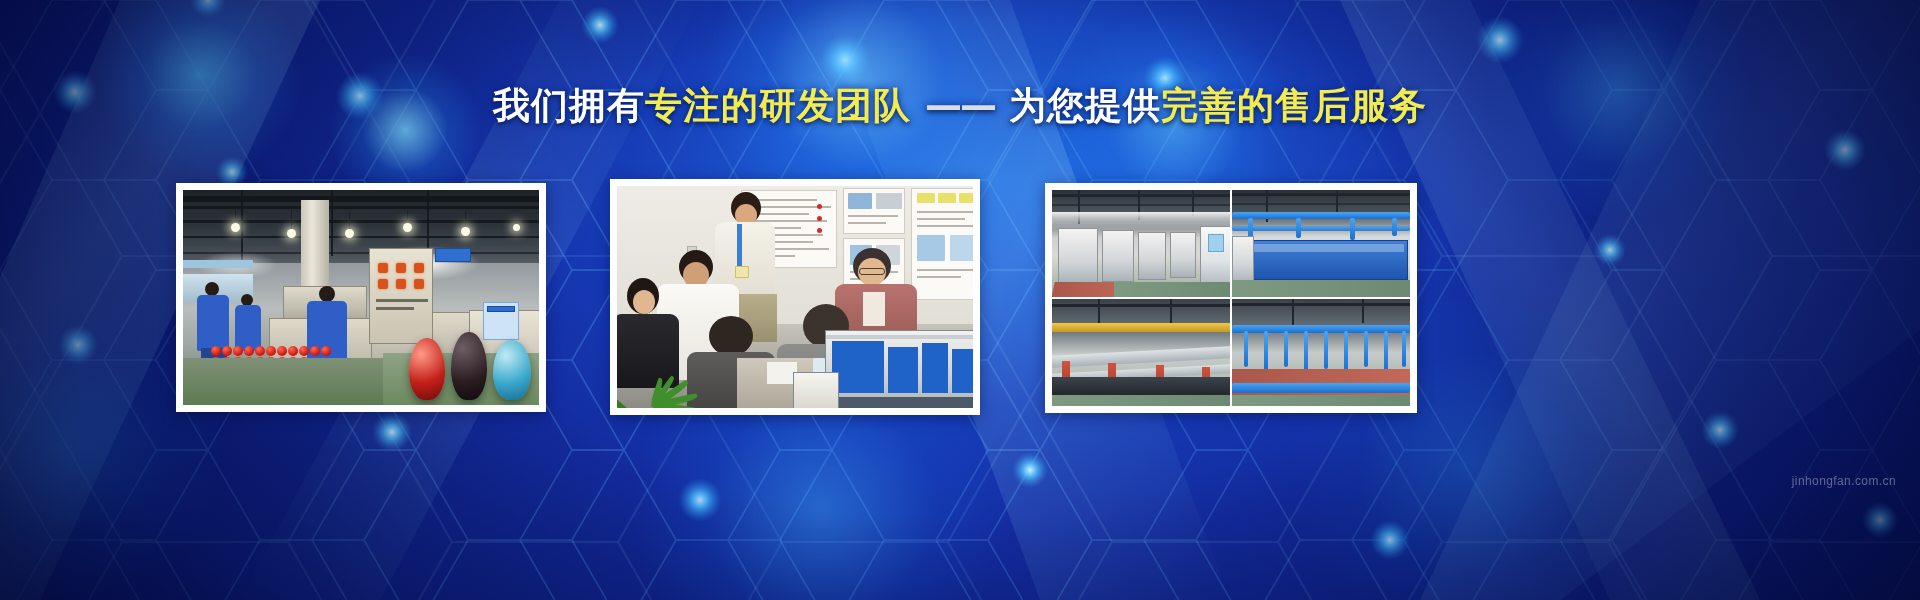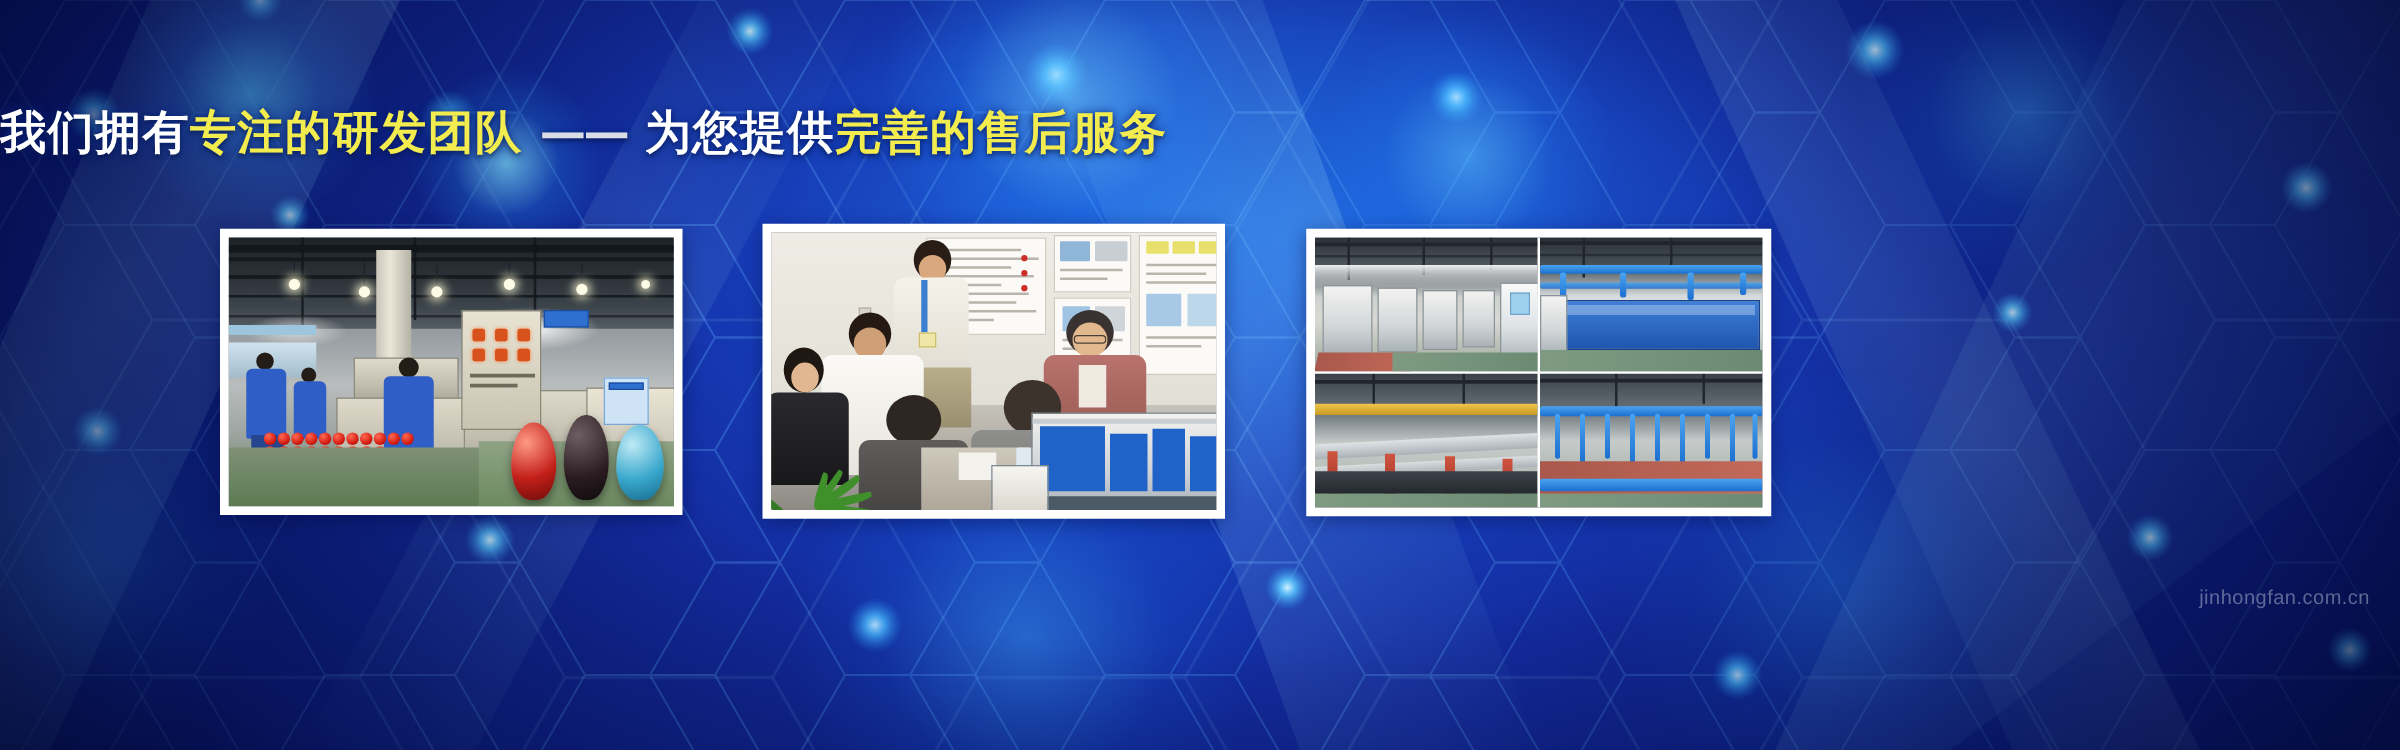--- a/index.html
+++ b/index.html
@@ -50,20 +50,21 @@
 
   
   .vignette {
     position:absolute; inset:0;
     background:radial-gradient(ellipse 1150px 620px at 50% 45%,rgba(0,0,0,0) 40%,rgba(3,10,60,.45) 78%,rgba(2,7,48,.78) 100%);
   }
 
   
   #headline {
     position:absolute; left:0; top:84px; width:1920px;
+    text-align:center;
     white-space:nowrap;
     font-size:37px;
     line-height:44px;
     font-weight:bold;
     letter-spacing:1px;
     font-family:"DejaVu Sans","Liberation Sans",sans-serif;
     z-index:6;
   }
   #headline span { display:inline; }
   .t-white { color:#ffffff; text-shadow:0 0 9px rgba(10,40,140,.95),0 2px 4px rgba(0,0,0,.55); }
@@ -138,21 +139,21 @@
   .p3 .bluepipe { position:absolute;background:linear-gradient(180deg,#4aa4f0,#1b6fd0); border-radius:2px; }
   .p3 .ylwbeam { position:absolute;background:linear-gradient(180deg,#f0c64a,#c79a22); }
   .p3 .roofbar { position:absolute;background:#20262c; }
   .p3 .rail { position:absolute;background:linear-gradient(180deg,#dfe3e6,#a9b1b7); }
   .p3 .redrack { position:absolute;background:linear-gradient(180deg,#d0543f,#9c3628); }
 
   
   #watermark {
     position:absolute; right:24px; bottom:112px;
     color:rgba(215,222,235,.42);
-    font-size:16px;
+    font-size:12px;
     letter-spacing:.4px;
     font-family:"Liberation Sans",sans-serif;
     z-index:7;
     user-select:none;
   }
 </style>
 </head>
 <body>
 
 <div id="banner">

